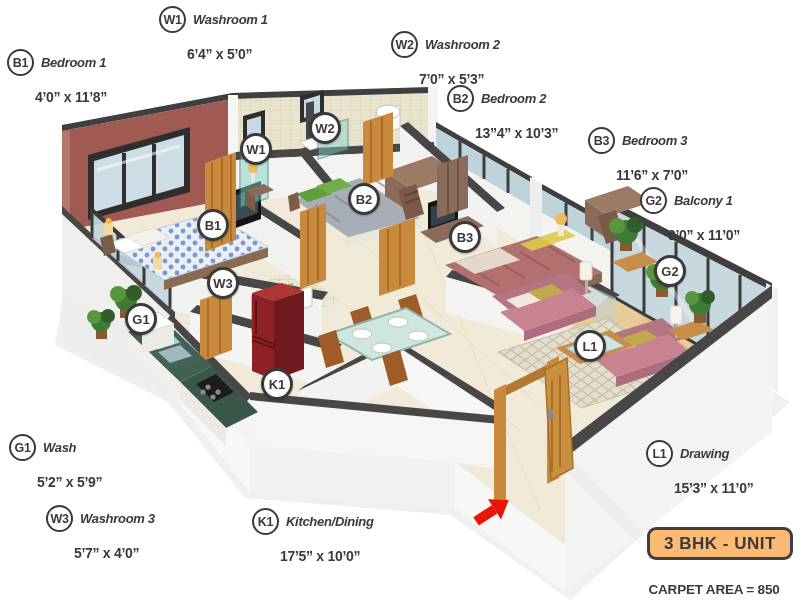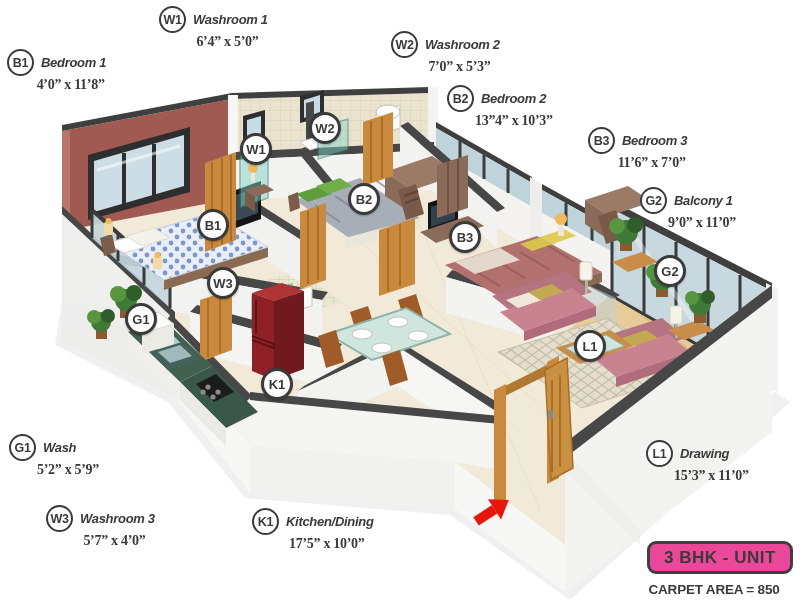--- a/index.html
+++ b/index.html
@@ -5,28 +5,28 @@
   html,body{margin:0;padding:0;background:#fff;}
   #stage{position:relative;width:800px;height:600px;background:#ffffff;overflow:hidden;
          font-family:"Liberation Sans", sans-serif;color:#3a3a3a;}
   #art{position:absolute;left:0;top:0;}
   .room-label{position:absolute;white-space:nowrap;letter-spacing:-0.3px;}
   .room-label .row{display:flex;align-items:center;gap:7px;}
   .room-label .circ{display:flex;align-items:center;justify-content:center;
       width:27px;height:27px;border:2.5px solid #3a3a3a;border-radius:50%;
       background:#fff;font-size:12.5px;font-weight:bold;box-sizing:border-box;}
   .room-label .nm{font-size:13px;font-weight:bold;font-style:italic;}
-  .room-label .dims{font-size:14px;font-weight:bold;text-align:center;padding-left:28px;margin-top:1px;font-family:Liberation Serif, serif;}
+  .room-label .dims{font-size:14px;font-weight:bold;text-align:left;padding-left:28px;margin-top:13px;}
   .badge{position:absolute;width:32px;height:32px;margin:-16px 0 0 -16px;
       border:3px solid #3a3a3a;border-radius:50%;background:#fff;
       display:flex;align-items:center;justify-content:center;
       font-size:13px;font-weight:bold;box-sizing:border-box;
       box-shadow:0 1px 2px rgba(0,0,0,.25);}
-  .unit-box{position:absolute;left:647px;top:541px;width:140px;height:27px;
-      border:3px solid #3f3f3f;border-radius:9px;background:#ec4899;
+  .unit-box{position:absolute;left:647px;top:527px;width:140px;height:27px;
+      border:3px solid #3f3f3f;border-radius:9px;background:#fdba74;
       display:flex;align-items:center;justify-content:center;
       font-size:17px;font-weight:bold;letter-spacing:.5px;}
   .carpet{position:absolute;left:628px;top:582px;width:172px;text-align:center;
       font-size:13.5px;font-weight:bold;letter-spacing:-0.2px;}
 </style>
 </head>
 <body>
 
 <div id="stage">
 

